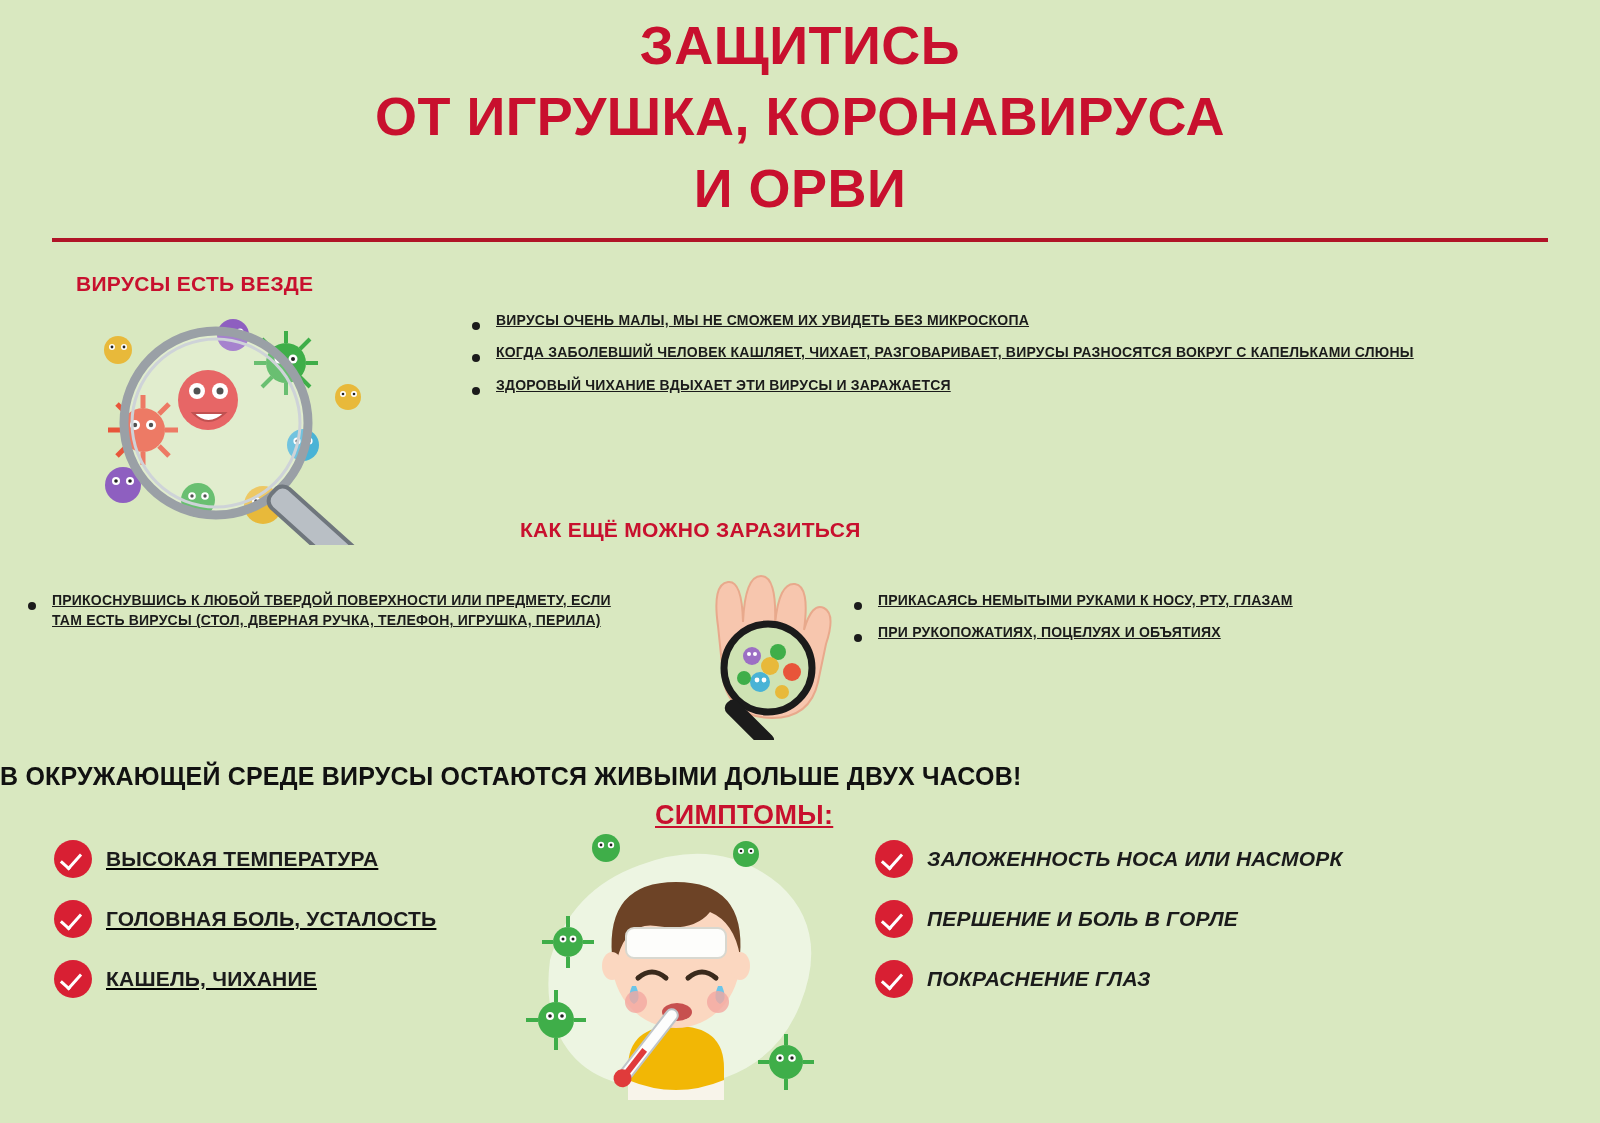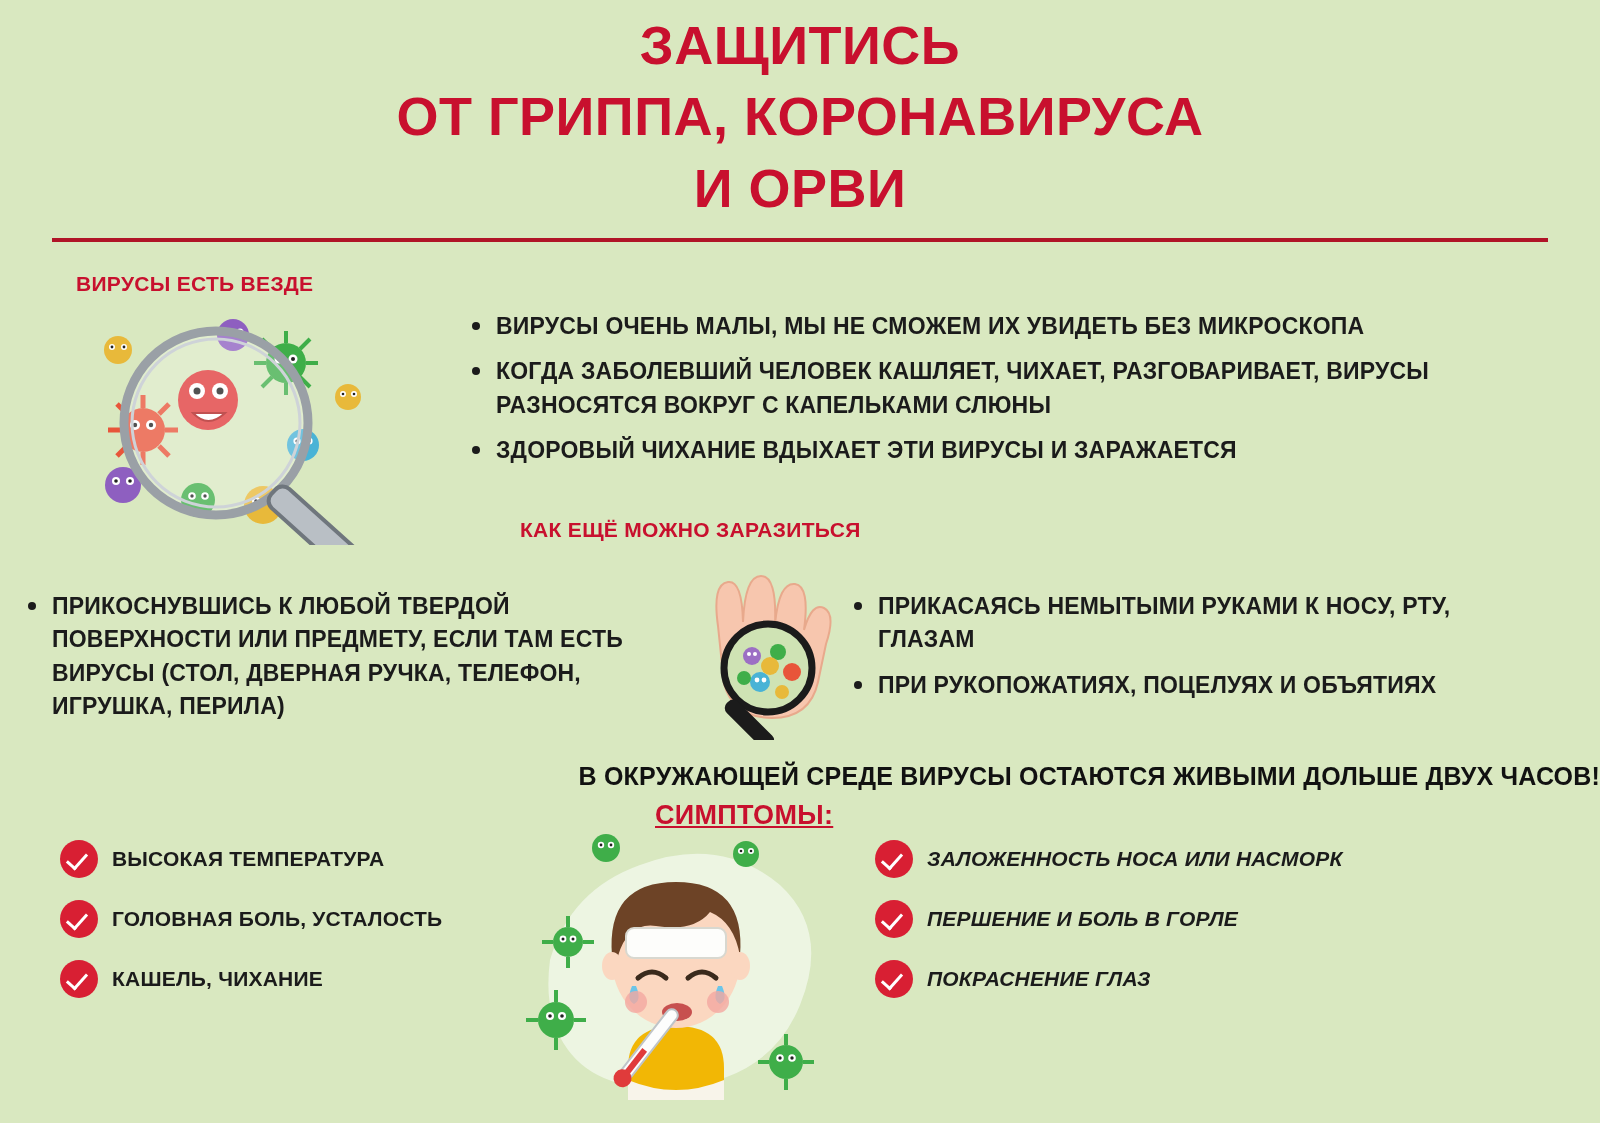--- a/index.html
+++ b/index.html
@@ -65,25 +65,26 @@
   }
   .bullets {
     list-style: none;
     margin: 0;
     padding: 0;
   }
   .bullets li {
     position: relative;
     padding-left: 28px;
     margin-bottom: 12px;
-    font-size: 23px;
+    font-size: 14px;
     font-weight: bold;
     color: #1b1b1b;
     letter-spacing: 0.2px;
     line-height: 1.45;
+    text-decoration: underline;
   }
   .bullets li:before {
     content: "";
     position: absolute;
     left: 4px;
     top: 12px;
     width: 8px;
     height: 8px;
     background: #1b1b1b;
     border-radius: 50%;
@@ -119,40 +120,40 @@
     left: 850px;
     top: 590px;
     width: 700px;
   }
 
   .statement {
     position: absolute;
     left: 0;
     top: 762px;
     width: 1600px;
-    text-align: right;
+    text-align: left;
     font-size: 25px;
     font-weight: bold;
     color: #111;
     letter-spacing: 0.2px;
   }
 
   
   .sym-head {
     position: absolute;
     left: 655px;
     top: 800px;
     font-size: 27px;
     text-decoration: underline;
   }
   .sym-col {
     position: absolute;
     top: 840px;
   }
-  .sym-col.left { left: 60px; width: 520px; }
+  .sym-col.left { left: 54px; width: 520px; text-decoration: underline; }
   .sym-col.right { left: 875px; width: 640px; font-style: italic; }
 
   .sym-item {
     display: flex;
     align-items: center;
     margin-bottom: 22px;
   }
   .check {
     flex: 0 0 auto;
     width: 38px;
@@ -189,21 +190,21 @@
     height: 290px;
   }
 </style>
 </head>
 <body>
 
 <div class="poster">
 
   <div class="title">
     <span class="line">ЗАЩИТИСЬ</span>
-    <span class="line">ОТ ГРИППА, КОРОНАВИРУСА</span>
+    <span class="line">ОТ ИГРУШКА, КОРОНАВИРУСА</span>
     <span class="line">И ОРВИ</span>
   </div>
   <div class="rule"></div>
 
   <div class="section-head sec1-head">ВИРУСЫ ЕСТЬ ВЕЗДЕ</div>
 
   <div class="virus-cluster">
     <svg viewBox="0 0 380 240" width="380" height="240">
       <g>
 

